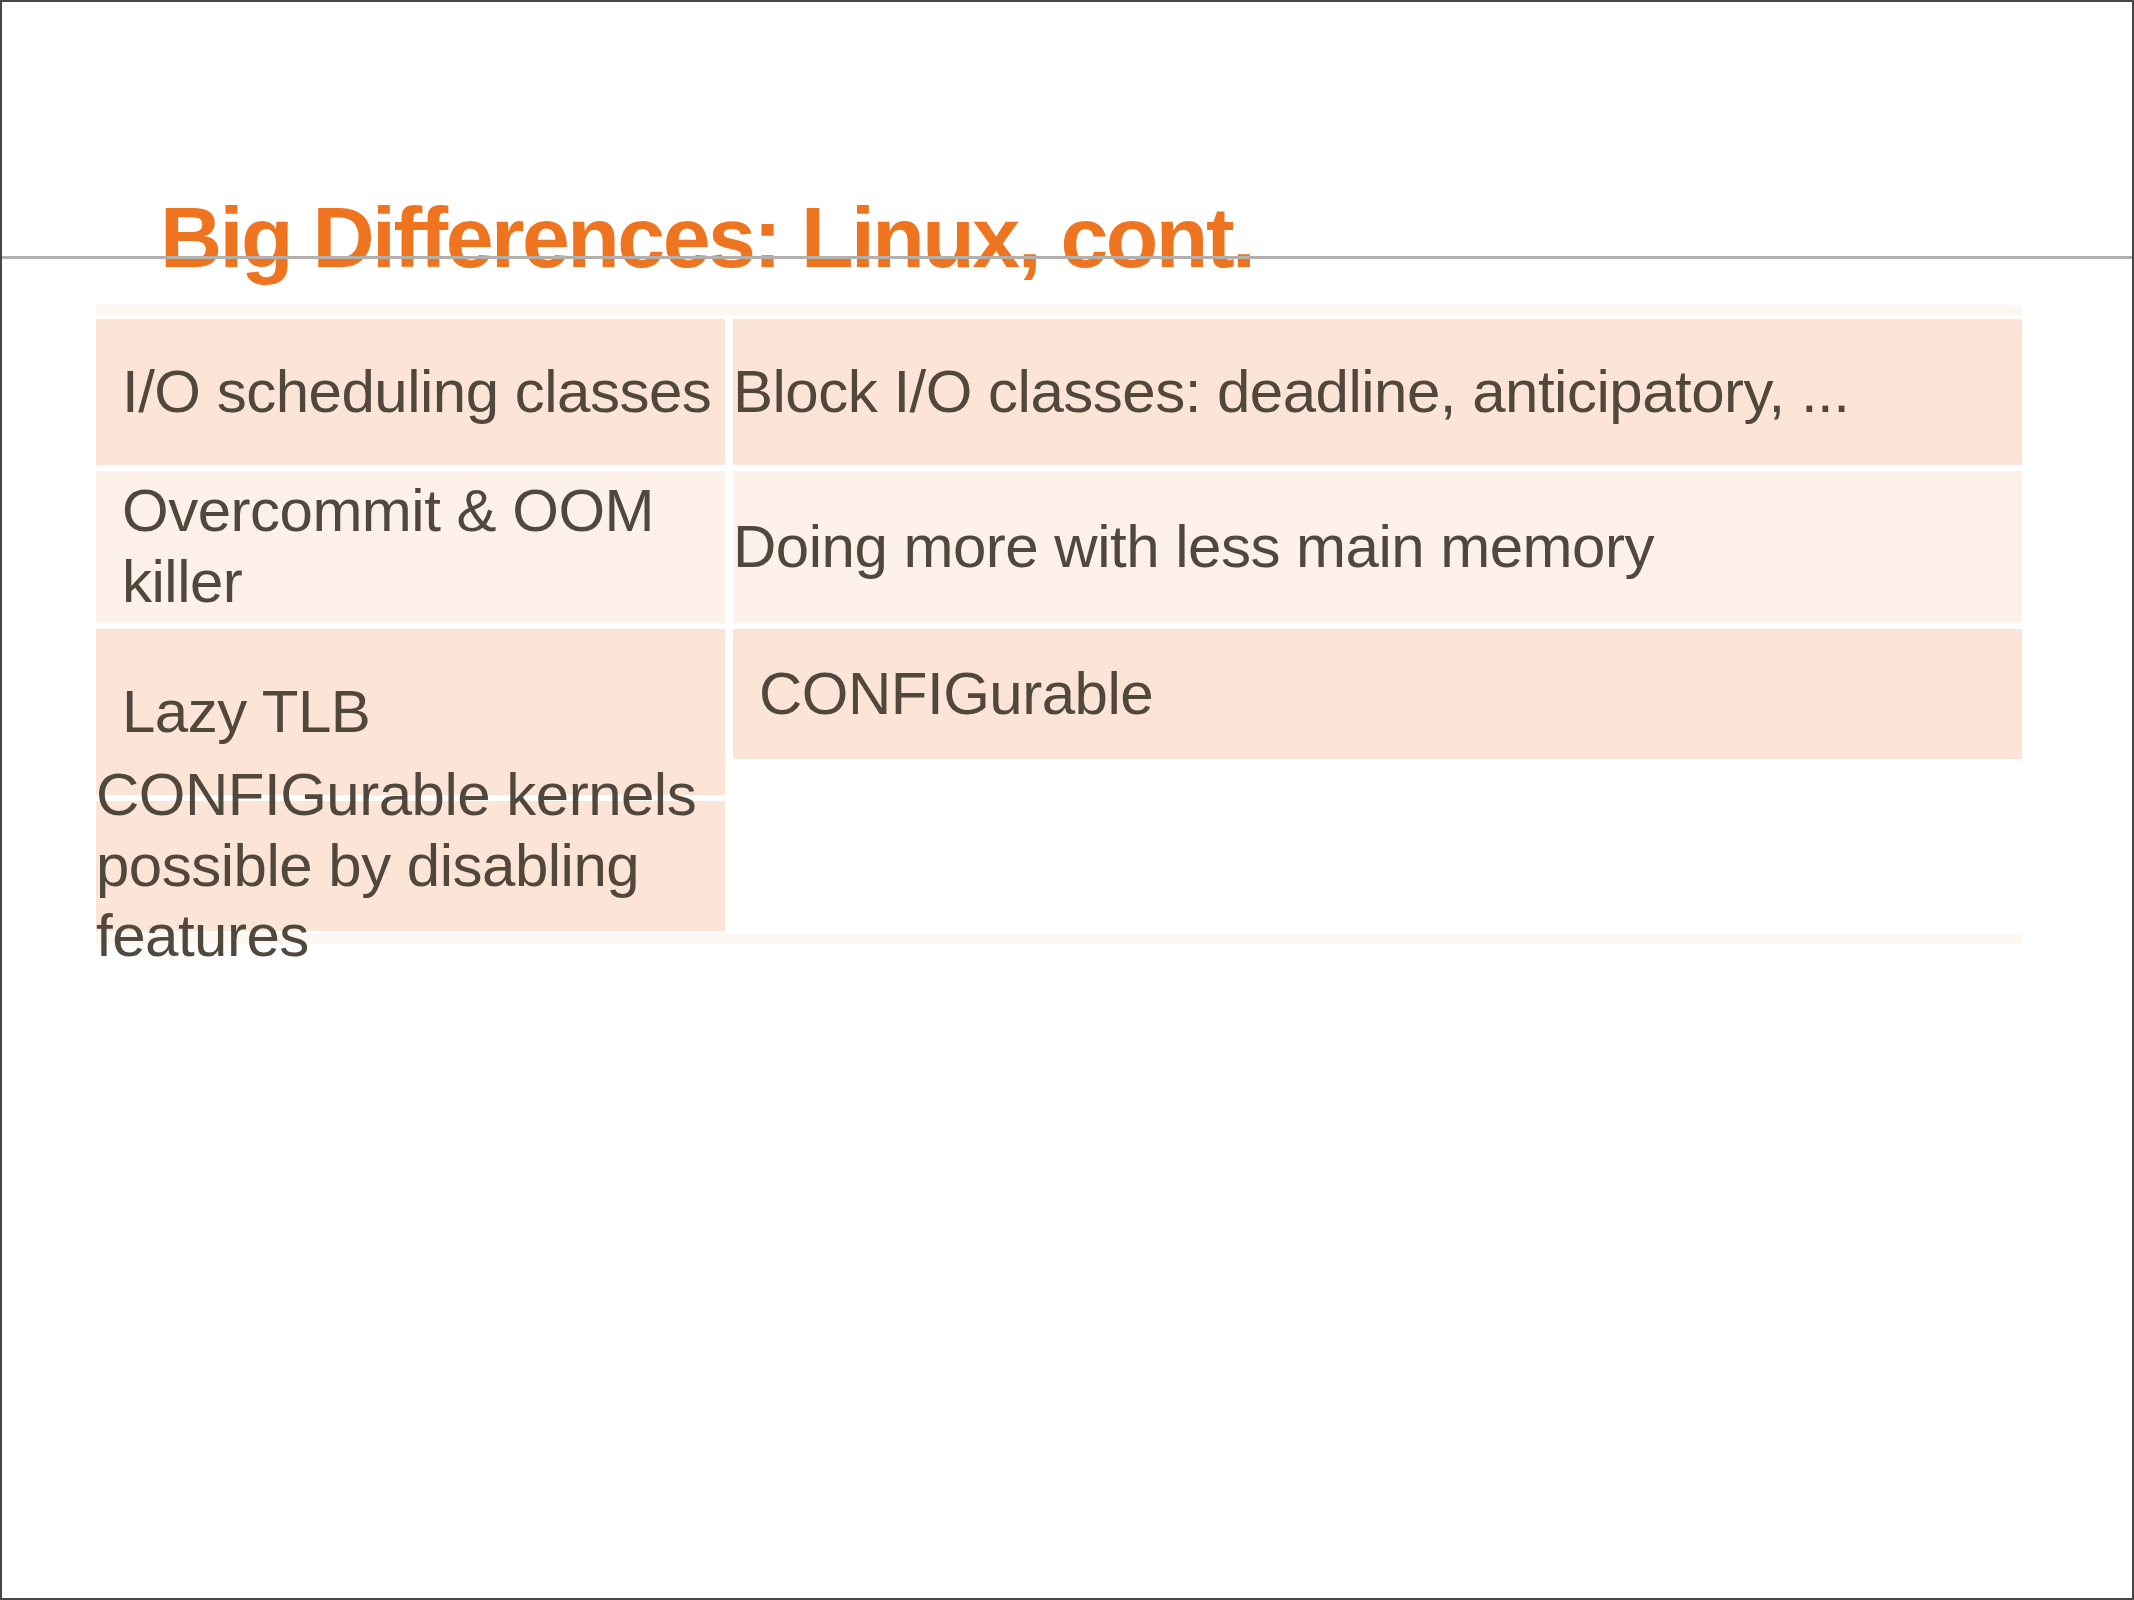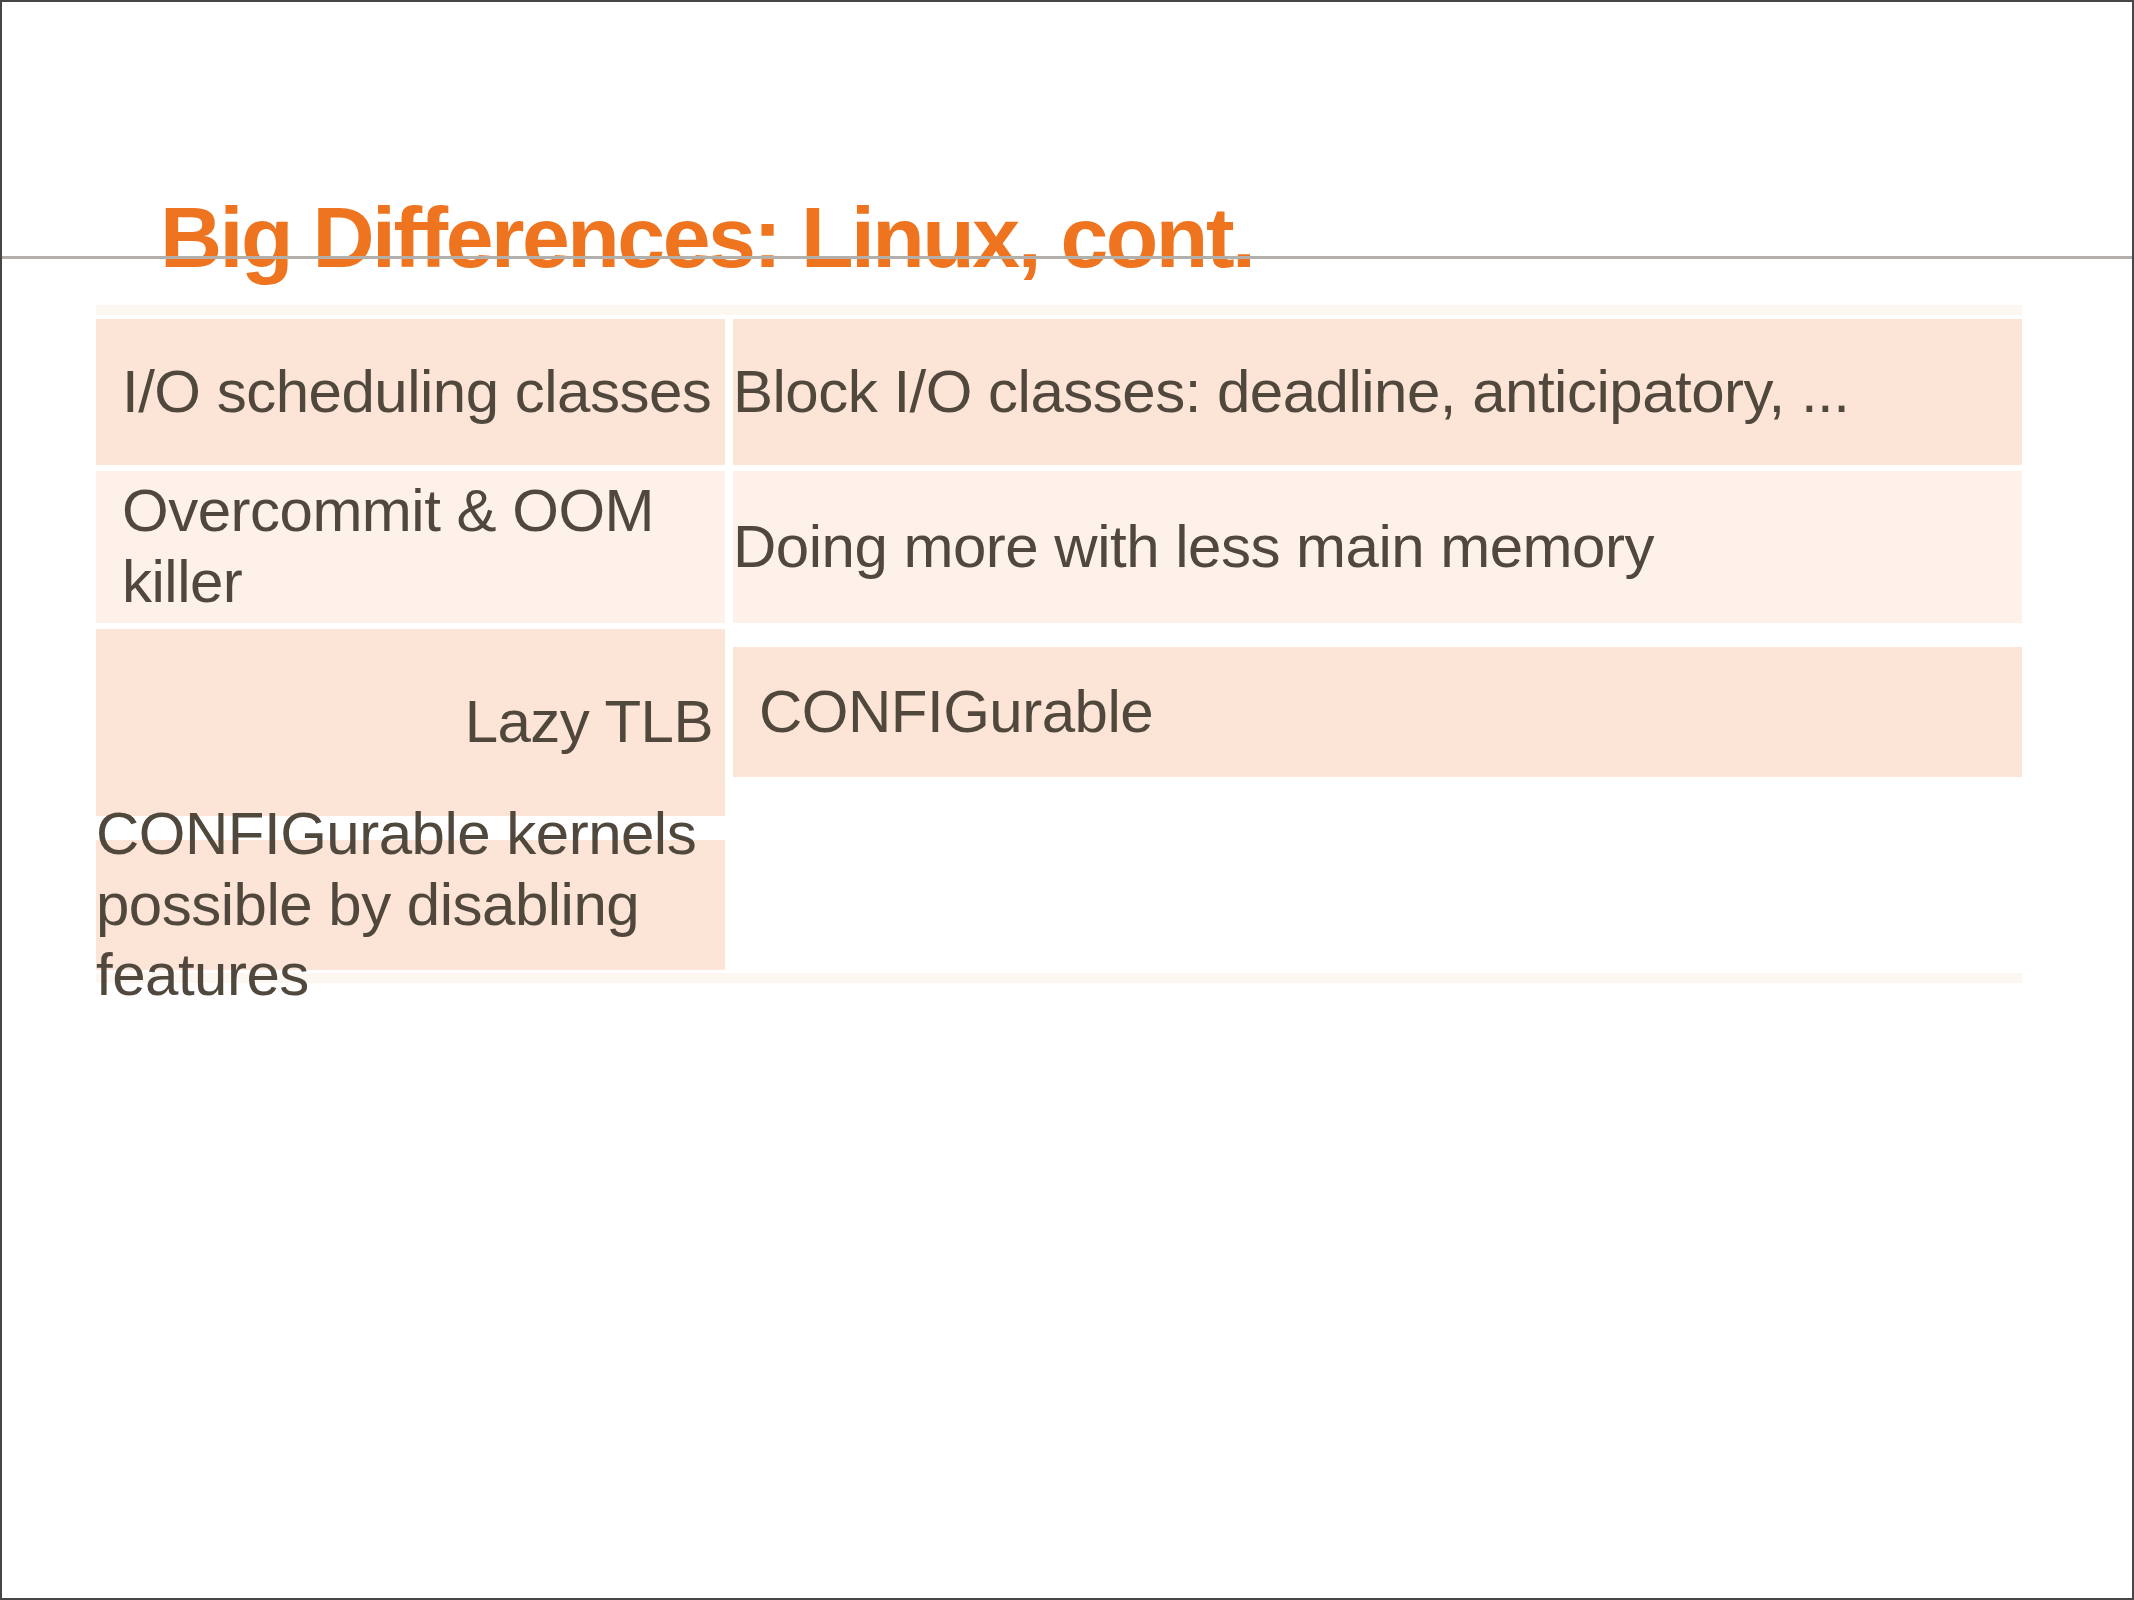--- a/index.html
+++ b/index.html
@@ -69,23 +69,23 @@
     padding-right: 12px;
   }
   .cell.description {
     padding-left: 0;
     padding-right: 24px;
   }
   .row-dark { background: #fce4d6; }
   .row-light { background: #fdf1ea; }
   .r0 { height: 146px; }
   .r1 { height: 152px; }
-  .r2 { height: 187px; justify-content: flex-end; }
+  .r2 { height: 166px; }
   .r3 { height: 156px; }
-  .r4 { height: 130px; margin-top: 18px; }
+  .r4 { height: 130px; }
 </style>
 </head>
 <body>
 
 <div class="slide">
 
   <h1 class="slide-title">Big Differences: Linux, cont.</h1>
 
   <div class="title-rule"></div>
 

